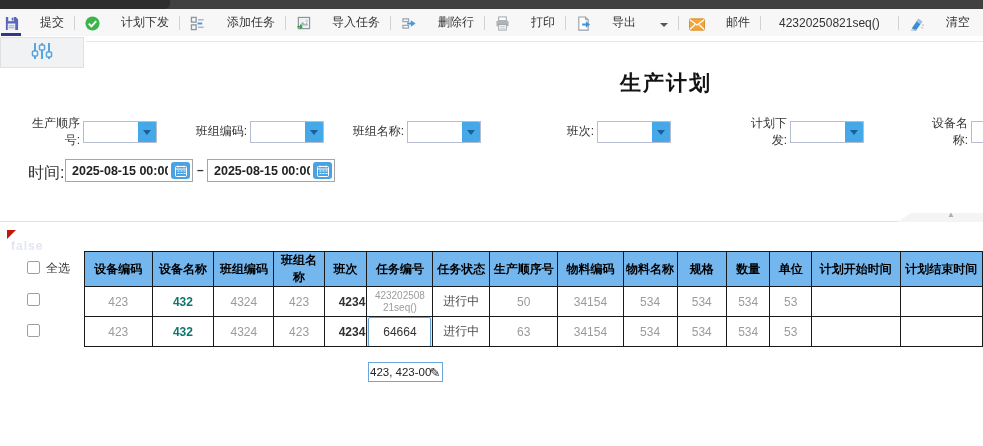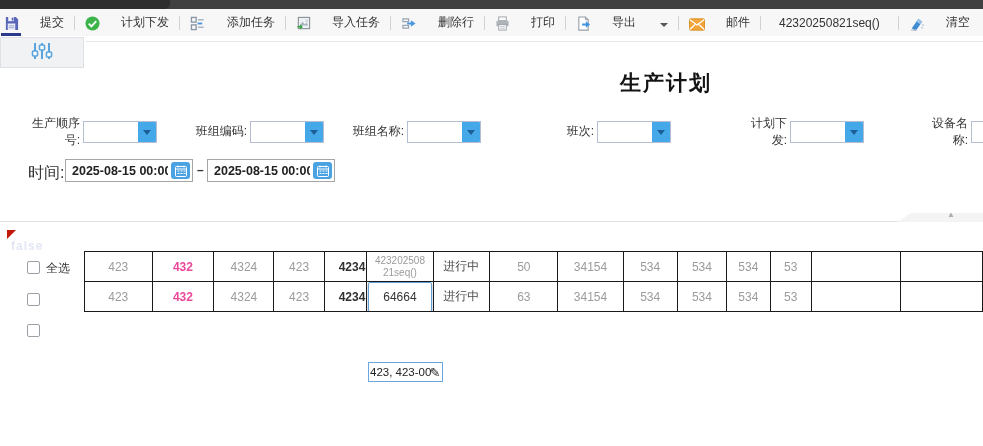--- a/index.html
+++ b/index.html
@@ -57,21 +57,21 @@
   .false-text { position:absolute; left:11px; top:239px; font-size:12px; font-weight:bold; color:#e3e7f5; letter-spacing:1px; }
   
   .checkbox { position:absolute; width:13px; height:13px; background:#fff; border:1px solid #9aa0a6; border-radius:2px; cursor:pointer; }
   .select-all-label { position:absolute; left:46px; top:260px; font-size:12px; color:#333; }
   
   .grid { position:absolute; left:84px; top:251px; border-collapse:collapse; table-layout:fixed; }
   .grid th, .grid td { border:1px solid #1a1a1a; text-align:center; overflow:hidden; }
   .grid th { height:34px; background:#74b6ee; color:#000; font-size:12px; font-weight:bold; padding:0 1px; }
   .grid td { height:30px; font-size:12px; background:#fff; padding:0 6px; }
   td.g { color:#9b9b9b; }
-  td.d { color:#ec4899; font-weight:600; }
+  td.d { color:#0f766e; font-weight:600; }
   td.shift { text-align:right; padding-right:1px; color:#303030; font-weight:600; }
   td.status { color:#4a4a4a; }
   .task-text { font-size:10px; color:#9b9b9b; line-height:1.2; word-break:break-all; padding:0 1px; }
   td.editing { position:relative; }
   .cell-editor { position:absolute; left:1px; top:0; width:calc(100% - 2px); height:30px;
     border:1px solid #639fd3; border-radius:2px; outline:0; text-align:center; z-index:3;
     font-family:"Liberation Sans","DejaVu Sans",sans-serif; font-size:12px; color:#333;
     box-shadow:0 2px 4px rgba(110,140,170,.55); background:#fff; }
   
   .floating-editor { position:absolute; left:368px; top:362px; width:75px; height:20px;
@@ -318,20 +318,37 @@
       <col style="width:70px">
     <col style="width:66px">
       <col style="width:55px">
       <col style="width:50px">
       <col style="width:44px">
     <col style="width:42px">
       <col style="width:92px">
       <col style="width:85px">
   </colgroup>
   <tbody>
+      <tr>
+    <th>设备编码</th>
+    <th>设备名称</th>
+    <th>班组编码</th>
+    <th>班组名称</th>
+    <th>班次</th>
+    <th>任务编号</th>
+    <th>任务状态</th>
+    <th>生产顺序号</th>
+    <th>物料编码</th>
+    <th>物料名称</th>
+    <th>规格</th>
+    <th>数量</th>
+    <th>单位</th>
+    <th>计划开始时间</th>
+    <th>计划结束时间</th>
+  </tr>
   <tr>
     <td class="g">423</td>
     <td class="d">432</td>
     <td class="g">4324</td>
     <td class="g">423</td>
     <td class="shift">4234</td>
     <td>
           <div class="task-text">42320250821seq()</div>
         </td>
     <td class="status">进行中</td>

